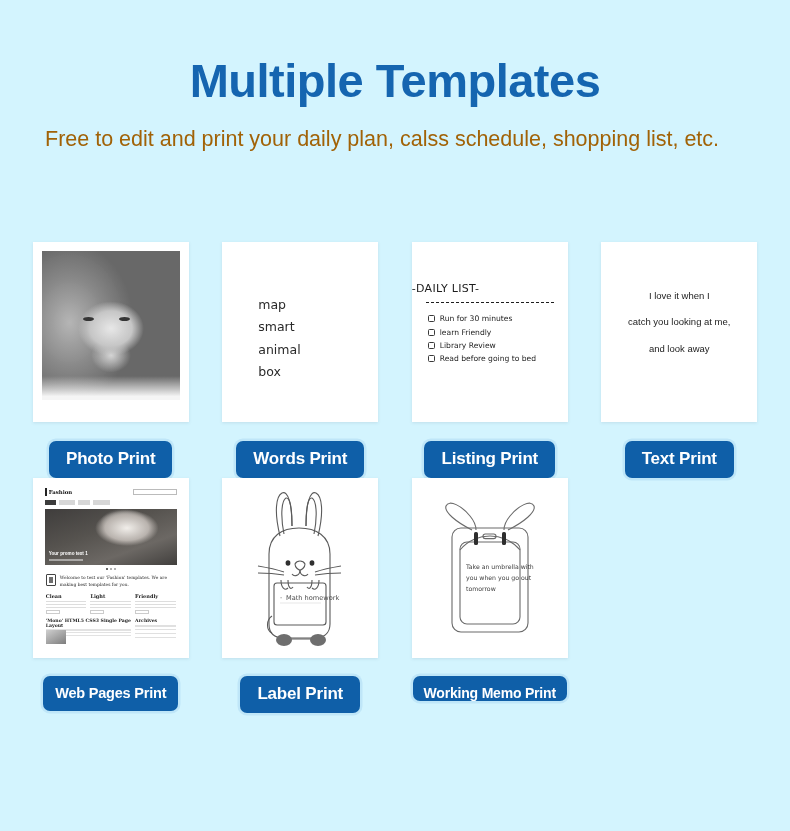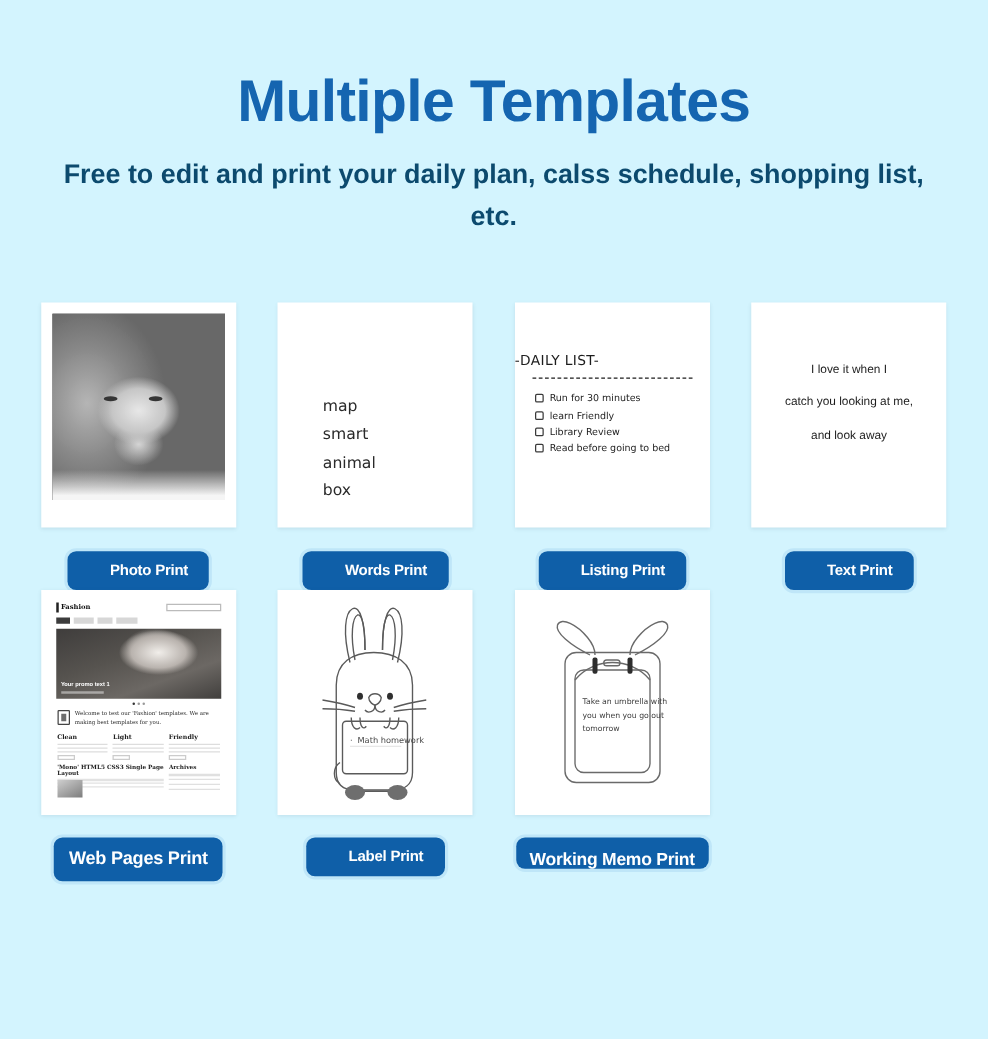--- a/index.html
+++ b/index.html
@@ -15,23 +15,22 @@
   .title {
     text-align: center;
     color: #1565b0;
     font-weight: bold;
     font-size: 47px;
     letter-spacing: -0.5px;
     padding-top: 56px;
     line-height: 1.05;
   }
   .subtitle {
-    text-align: center;
-    color: #0c4a6e;
-    font-weight: bold;
+    color: #a16207;
+    font-weight: normal;
     font-size: 21.5px;
     line-height: 1.55;
     padding-top: 18px;
     max-width: 700px;
     margin: 0 auto;
   }
 
   
   .grid {
     position: absolute;
@@ -50,23 +49,23 @@
     background: #ffffff;
     overflow: hidden;
     position: relative;
     box-shadow: 0 1px 3px rgba(60,90,110,.13);
   }
   .btn {
     margin-top: 19px;
     background: #0f5fa8;
     color: #ffffff;
     font-weight: bold;
-    font-size: 12px;
+    font-size: 17px;
     border-radius: 7px;
-    padding: 8px 17px 9px 34px;
+    padding: 8px 17px 9px 17px;
     border: none;
     white-space: nowrap;
     box-shadow: 0 0 0 2.5px #bfe6f8;
     font-family: "Liberation Sans", sans-serif;
     cursor: pointer;
     letter-spacing: -0.2px;
   }
   .btn.sm { font-size: 14.5px; padding: 9px 12px 10px 12px; }
   .btn.xs { font-size: 14px; padding: 9px 11px 0 11px; }
   .row2 .btn { margin-top: 18px; }
@@ -89,21 +88,21 @@
     position:absolute; left:0; right:0; bottom:0; height:16%;
     background: linear-gradient(to bottom, rgba(255,255,255,0), #f2f0ee 85%);
   }
   .eye-l, .eye-r {
     position:absolute; width:11px; height:4px; border-radius:50%;
     background:#3b3733; top:44%;
   }
   .eye-l { left:30%; } .eye-r { left:56%; }
 
   
-  .words { padding: 72px 0 0 36px; }
+  .words { padding: 52px 0 0 36px; }
   .words div {
     font-size: 12.5px; color: #2a2a2a; line-height: 1.78;
     font-family: "DejaVu Sans", sans-serif;
   }
 
   
   .dl-title {
     font-size:11px; color:#1d1d1d; letter-spacing:.3px;
     padding-top:40px; font-family:"DejaVu Sans", sans-serif;
   }

